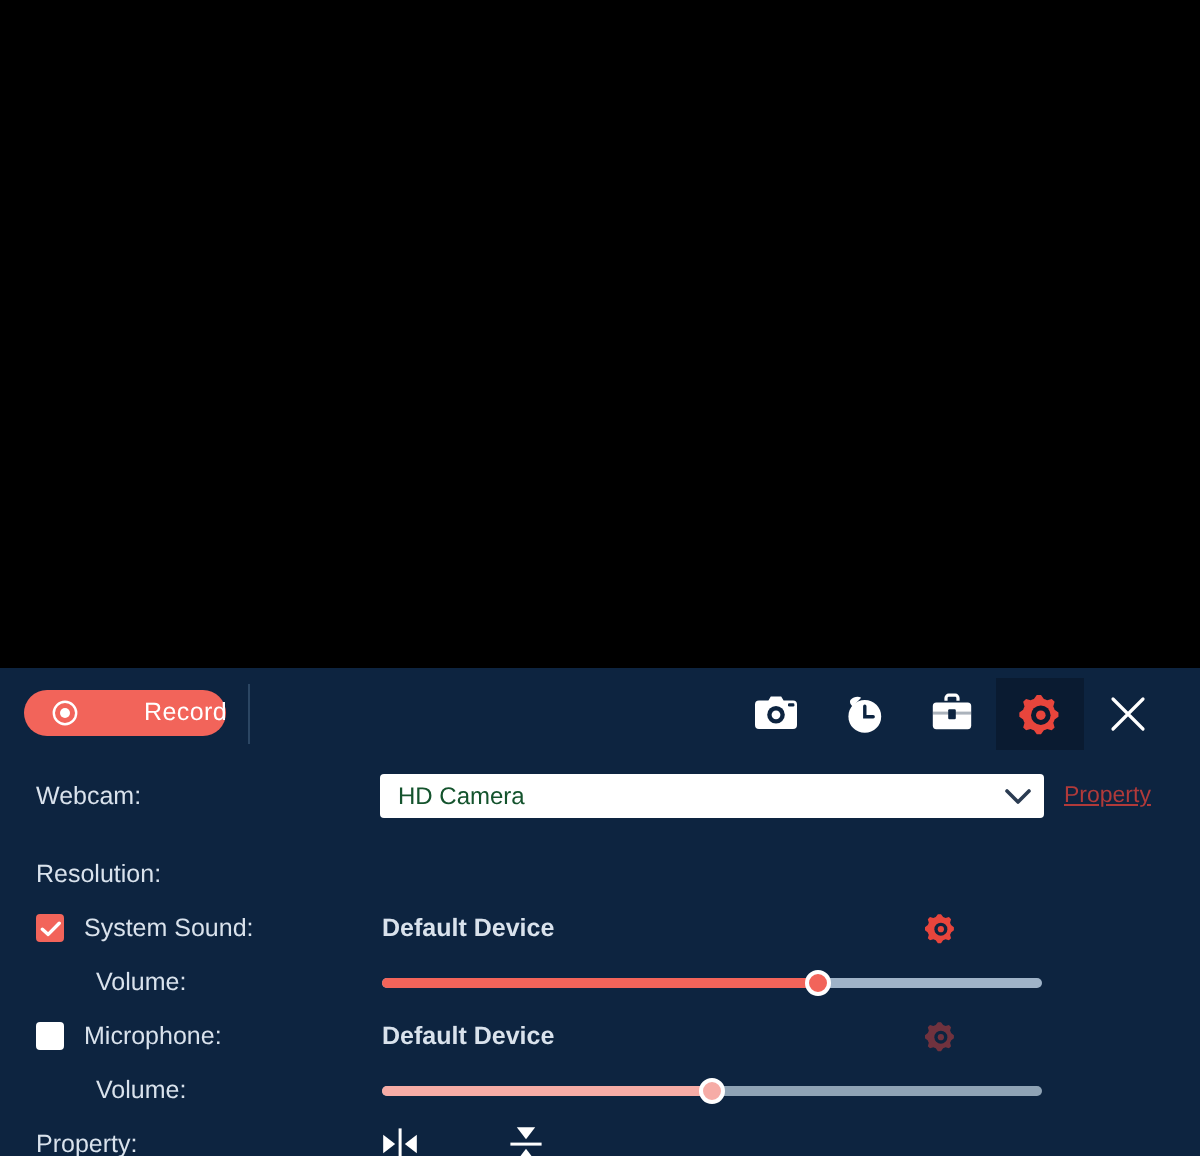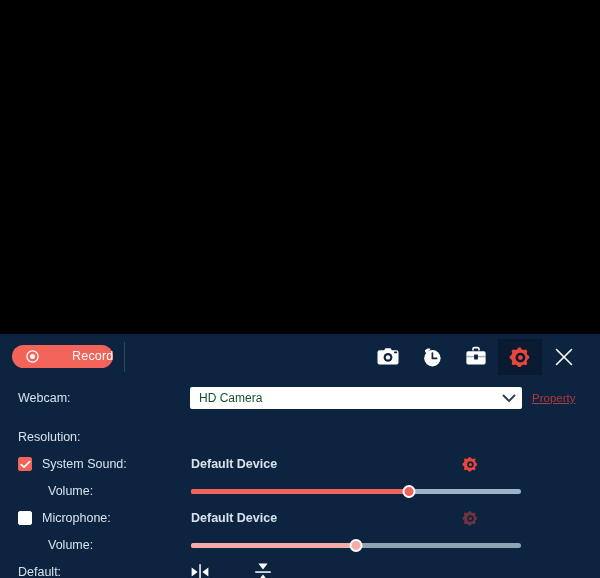--- a/index.html
+++ b/index.html
@@ -436,21 +436,21 @@
       <div class="row row-micvolume">
         <span class="label indent">Volume:</span>
         <div class="slider disabled">
           <span class="slider-track"></span>
           <span class="slider-fill" style="width: 50%;"></span>
           <span class="slider-handle" style="left: 50%;"></span>
         </div>
       </div>
 
       <div class="row row-rotation">
-        <span class="label">Default:</span>
+        <span class="label">Property:</span>
         <span class="flip-btn flip-h">
           <span>
             <svg width="22" height="18" viewBox="0 0 22 18">
               <rect x="10.3" y="1.2" width="1.5" height="15.6" fill="#ffffff"></rect>
               <path d="M2.6 4.4 L8.6 9.0 L2.6 13.6 Z" fill="#ffffff"></path>
               <path d="M19.4 4.4 L13.4 9.0 L19.4 13.6 Z" fill="#ffffff"></path>
             </svg>
           </span>
         </span>
         <span class="flip-btn flip-v">

